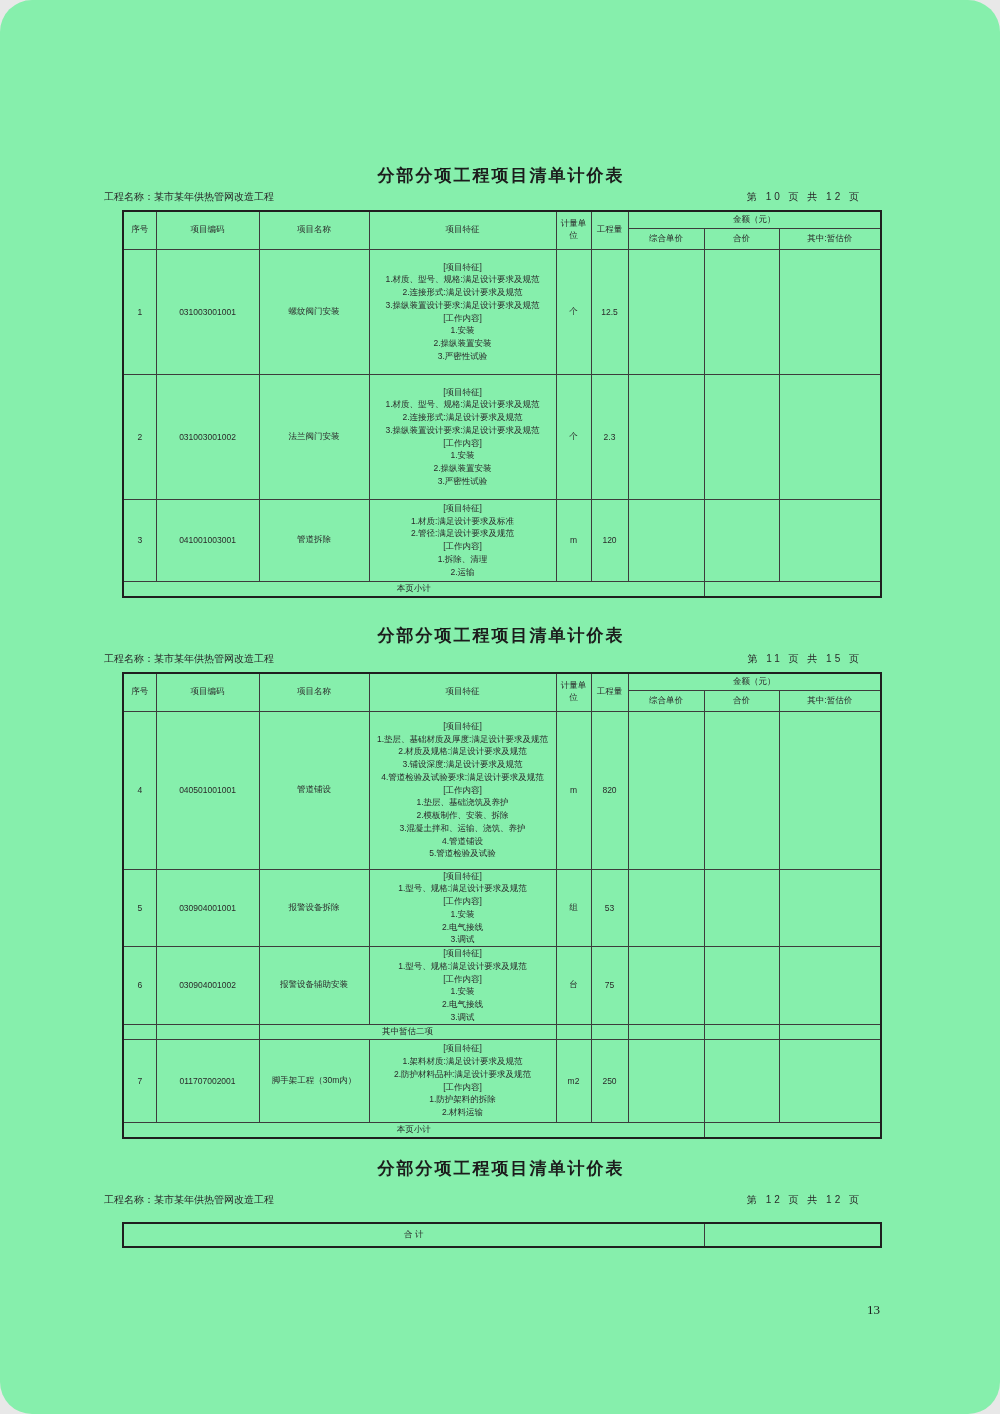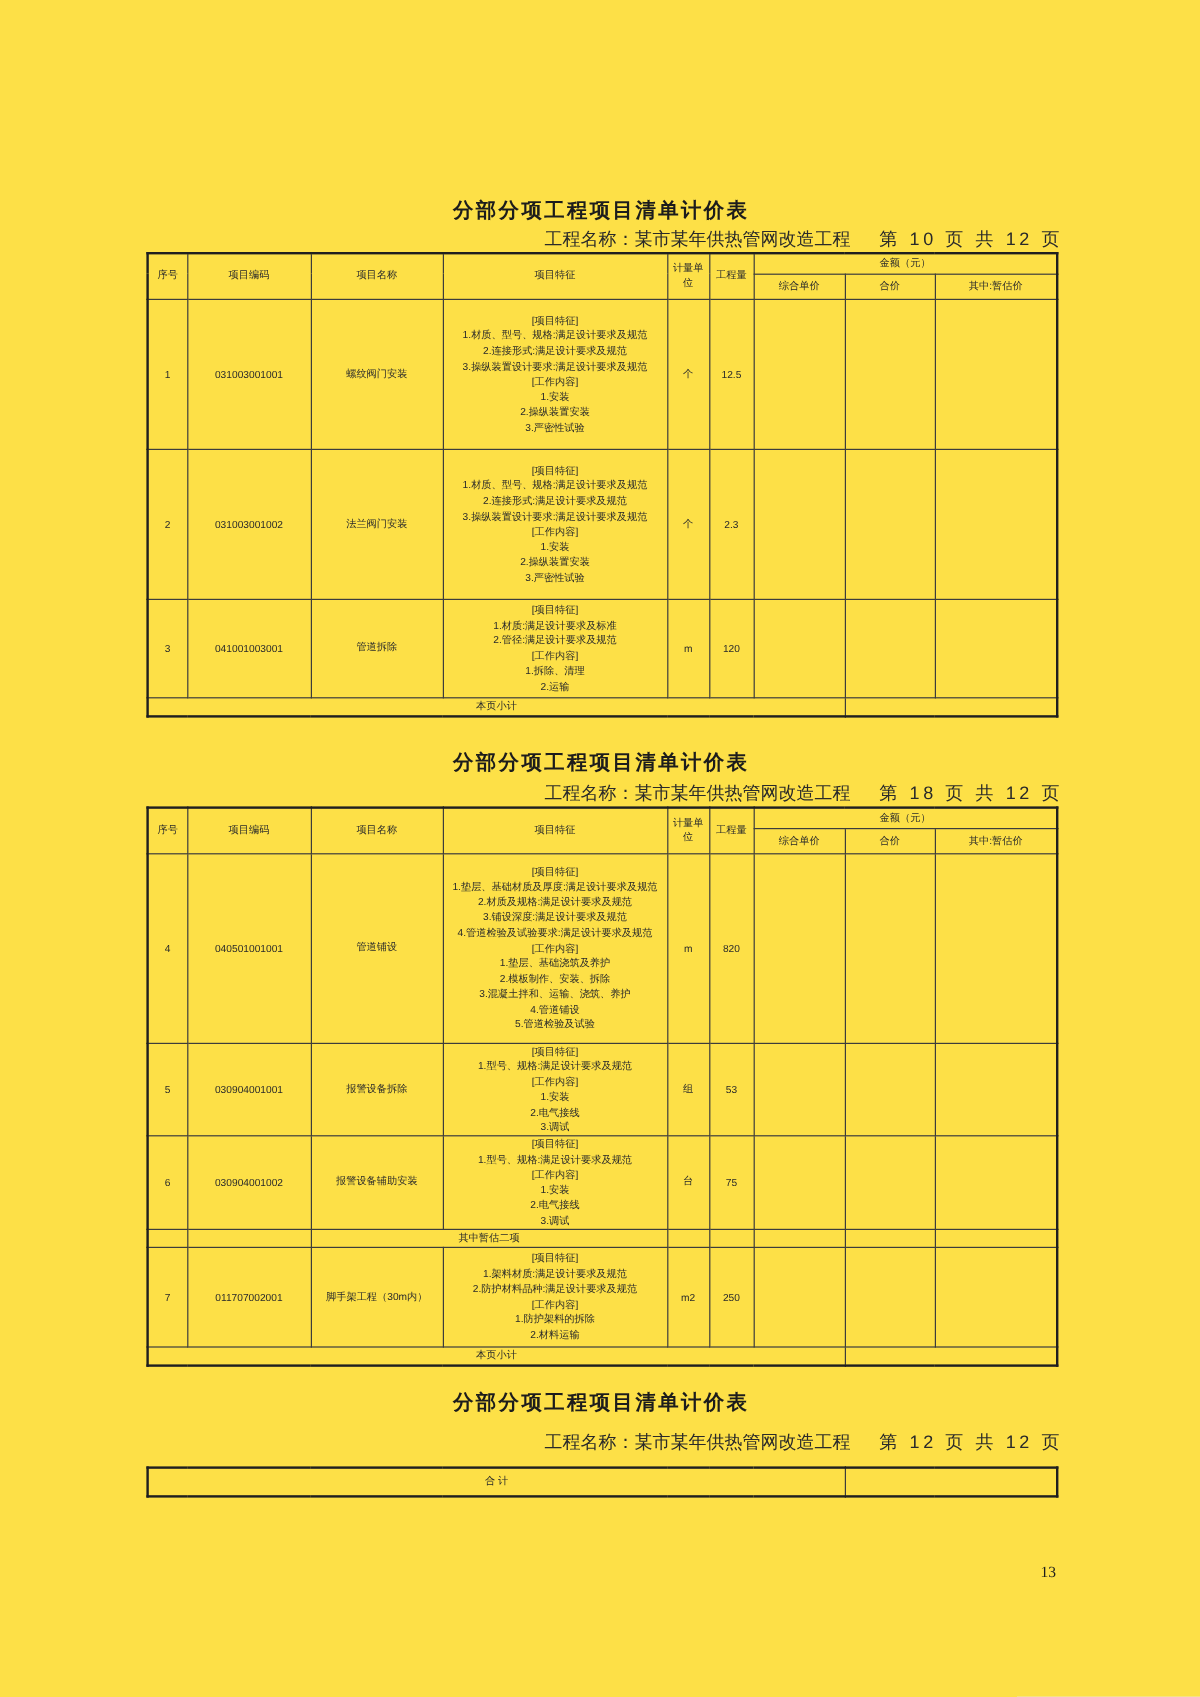--- a/index.html
+++ b/index.html
@@ -1,21 +1,21 @@
 <!DOCTYPE html>
 <html><head>
 <meta charset="utf-8">
 <style>
   html,body{margin:0;padding:0;background:#e8e8e8;}
-  .page{position:relative;width:1000px;height:1414px;background:#fde047;margin:0 auto;
-        font-family:"Liberation Sans","DejaVu Sans",sans-serif;color:#222;overflow:hidden;}
+  .page{position:relative;width:1000px;height:1414px;background:#86efac;margin:0 auto;
+        font-family:"Liberation Sans","DejaVu Sans",sans-serif;color:#222;overflow:hidden;border-radius:32px;}
   .tbl-title{position:absolute;left:122px;width:758px;text-align:center;
              font-weight:bold;font-size:17px;letter-spacing:2px;color:#1c1c1c;}
-  .meta-row{position:absolute;left:128px;width:758px;display:flex;
-            justify-content:flex-end;font-size:15px;color:#2a2a2a;}
+  .meta-row{position:absolute;left:104px;width:758px;display:flex;
+            justify-content:space-between;font-size:10px;color:#2a2a2a;}
   .meta-row .pg{letter-spacing:3px;margin-left:24px;}
   table.sheet{position:absolute;left:122px;width:758px;border-collapse:collapse;
               table-layout:fixed;border:2px solid #1f1f1f;}
   table.sheet td,table.sheet th{border:1px solid #3c3c3c;font-size:8.5px;font-weight:normal;
               color:#2a2a2a;padding:0 2px;text-align:center;vertical-align:middle;overflow:hidden;}
   td.feat{text-align:left;white-space:pre-line;line-height:1.5;padding:2px 5px;}
   td.name{text-align:left;padding-left:4px;}
   td.qty{text-align:right;padding-right:3px;}
   td.sec{text-align:left;padding-left:4px;}
   tr.hh1{height:17px;} tr.hh2{height:21px;}
@@ -121,21 +121,21 @@
     <tr class="h16">
       <td colspan="7">本页小计</td>
       <td colspan="2"></td>
     </tr>
   </tbody>
     </table>
 
   <div class="tbl-title" style="top:624px;">分部分项工程项目清单计价表</div>
   <div class="meta-row" style="top:652px;">
     <span>工程名称：某市某年供热管网改造工程</span>
-    <span class="pg">第 18 页 共 12 页</span>
+    <span class="pg">第 11 页 共 15 页</span>
   </div>
 
   <table class="sheet" style="top:672px;">
     <colgroup>
       <col class="c-no">
         <col class="c-code">
         <col class="c-name">
         <col class="c-feat">
       <col class="c-unit">
         <col class="c-qty">

